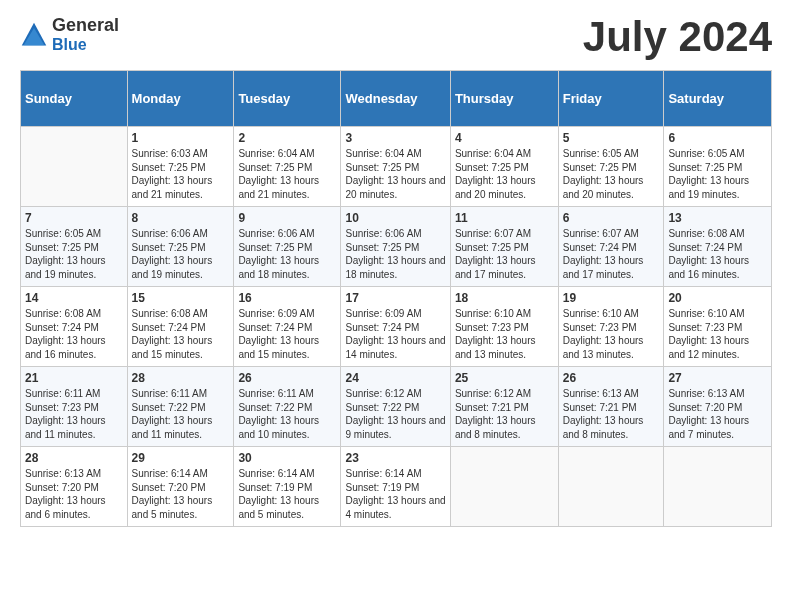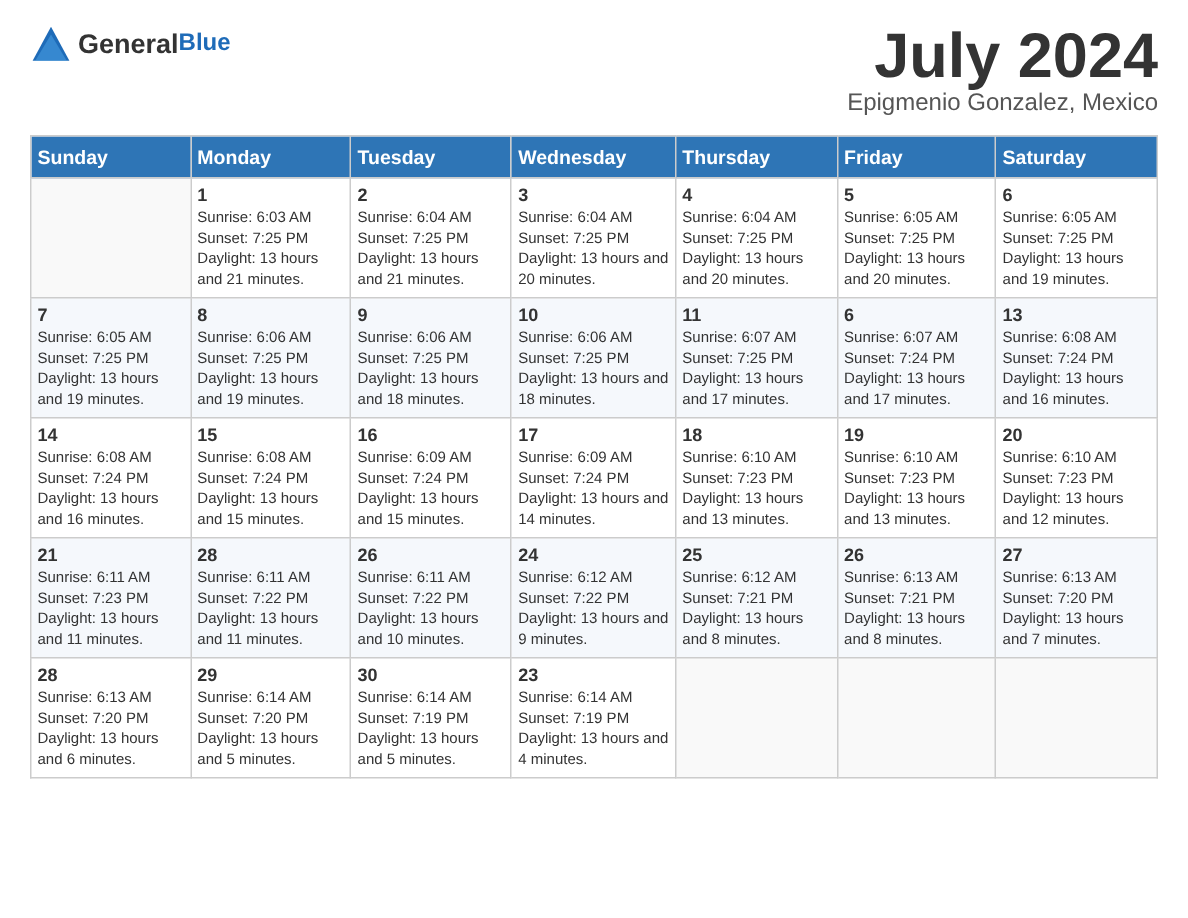--- a/index.html
+++ b/index.html
@@ -16,39 +16,38 @@
       align-items: flex-start;
       margin-bottom: 12px;
     }
     .logo {
       display: flex;
       align-items: center;
       gap: 4px;
     }
     .logo-text {
       display: flex;
-      flex-direction: row;
+      flex-direction: column;
       line-height: 1.1;
     }
     .logo-general {
       font-size: 18px;
       font-weight: bold;
       color: #333;
     }
     .logo-blue {
       font-size: 16px;
       font-weight: bold;
       color: #1e6bb8;
     }
     .logo-icon {
       width: 28px;
       height: 28px;
     }
     .title-block {
-      text-align: right;
     }
     .month-title {
       font-size: 42px;
       font-weight: bold;
       color: #333;
       line-height: 1;
     }
     .subtitle {
       font-size: 16px;
       color: #555;
@@ -57,21 +56,21 @@
     table {
       width: 100%;
       border-collapse: collapse;
       font-size: 11px;
     }
     thead tr th {
       background-color: #2e75b6;
       color: #fff;
       font-size: 13px;
       font-weight: bold;
-      padding: 6px 4px;
+      padding: 20px 4px;
       text-align: left;
       border: 1px solid #ccc;
     }
     tbody tr td {
       border: 1px solid #ccc;
       padding: 4px 4px;
       vertical-align: top;
       min-height: 70px;
       height: 80px;
       width: 113px;
@@ -107,21 +106,20 @@
       <polygon points="16,2 30,28 2,28" fill="#1e6bb8"></polygon>
       <polygon points="16,8 28,28 4,28" fill="#4da6e8" opacity="0.5"></polygon>
     </svg>
     <div class="logo-text">
       <span class="logo-general">General</span>
       <span class="logo-blue">Blue</span>
     </div>
   </div>
   <div class="title-block">
     <div class="month-title">July 2024</div>
-    <div class="subtitle">Epigmenio Gonzalez, Mexico</div>
   </div>
 </div>
 
 <table>
   <thead>
     <tr>
     <th>Sunday</th>
         <th>Monday</th>
         <th>Tuesday</th>
         <th>Wednesday</th>

